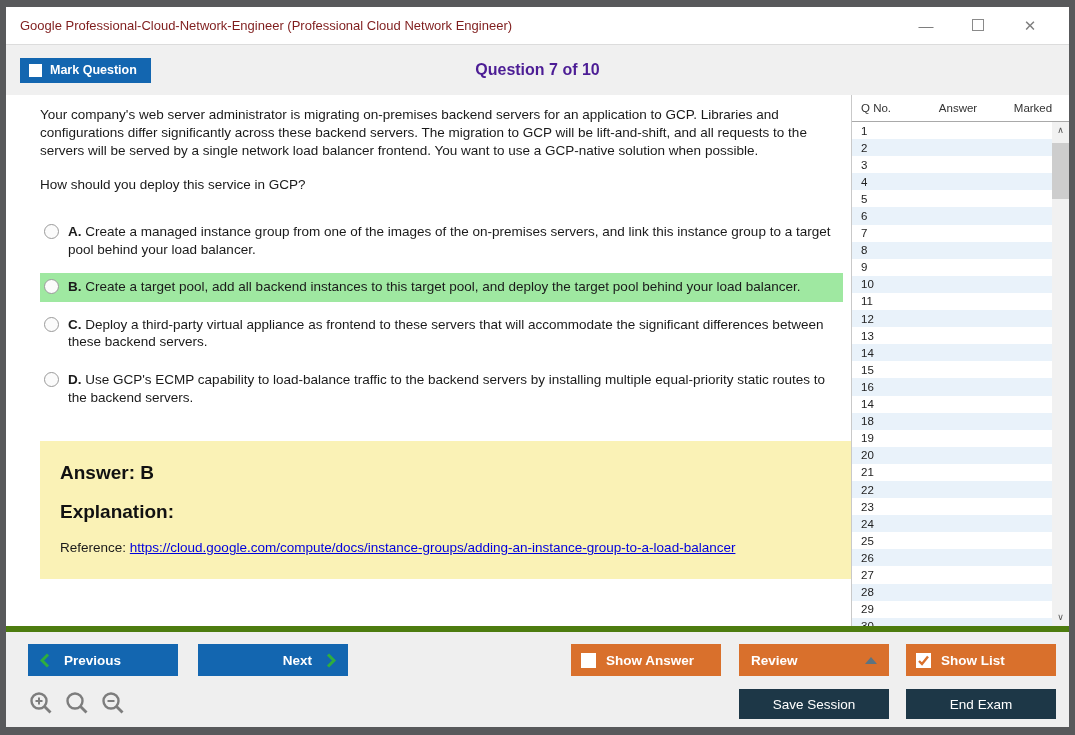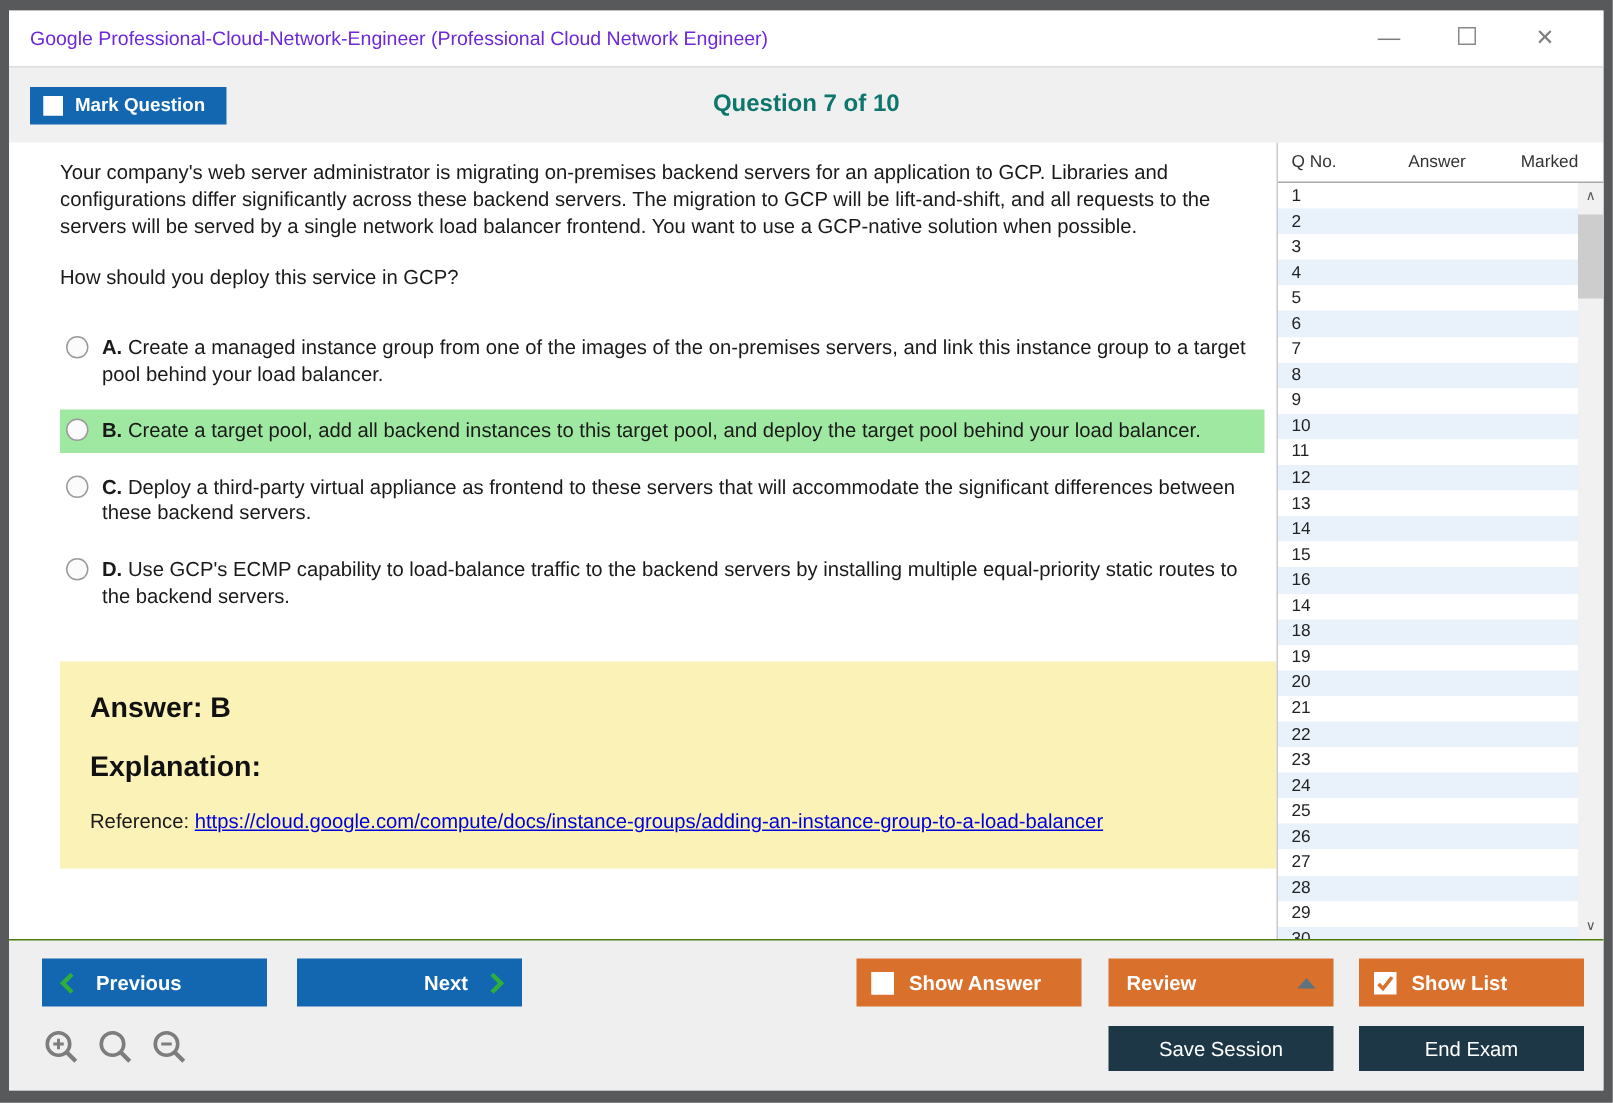--- a/index.html
+++ b/index.html
@@ -3,31 +3,31 @@
 <meta charset="utf-8">
 <style>
   * { margin:0; padding:0; box-sizing:border-box; }
   html,body { width:1075px; height:735px; }
   body { background:#58595b; font-family:"Liberation Sans", sans-serif; }
   .frame { position:absolute; inset:0; background:#58595b; padding:7px 6px 8px 6px; }
   .window { background:#ffffff; width:100%; height:100%; display:flex; flex-direction:column; overflow:hidden; }
 
   
   .titlebar { height:37px; background:#ffffff; display:flex; align-items:center; padding:0 14px; flex:0 0 auto; }
-  .titlebar .title { font-size:13px; color:#6d28d9; }
+  .titlebar .title { font-size:13px; color:#7f1d1d; }
   .win-controls { margin-left:auto; display:flex; align-items:center; gap:30px; padding-right:14px; }
   .win-btn { color:#7e7e7e; font-size:15px; width:22px; text-align:center; cursor:default; line-height:1; }
   .win-max-glyph { display:inline-block; width:12px; height:12px; border:1.5px solid #8a8a8a; }
 
   
   .headerstrip { height:51px; background:#f0f0f0; border-top:1px solid #dcdcdc; position:relative; display:flex; align-items:center; flex:0 0 auto; }
   .mark-btn { margin-left:14px; background:#1366b0; color:#fff; font-weight:bold; font-size:12.5px;
               height:25px; padding:0 14px 0 9px; display:flex; align-items:center; gap:8px; border:none; cursor:pointer; }
   .cb { display:inline-block; width:13px; height:13px; background:#fff; border:1px solid #fff; flex:0 0 auto; position:relative; }
-  .qcounter { position:absolute; left:0; right:0; text-align:center; font-size:16px; font-weight:bold; color:#0f766e; pointer-events:none; }
+  .qcounter { position:absolute; left:0; right:0; text-align:center; font-size:16px; font-weight:bold; color:#4c1d95; pointer-events:none; }
 
   
   .content { flex:1 1 auto; display:flex; min-height:0; }
   .main { flex:1 1 auto; padding:11px 8px 0 14px; overflow:hidden;margin-left:20px; }
   .qtext { font-size:13.5px; color:#1a1a1a; line-height:1.32; margin-bottom:17px; }
   .options { margin-top:24px; }
   .option { display:flex; align-items:flex-start; gap:9px; padding:5px 6px 6px 4px; margin-bottom:9px; cursor:pointer; }
   .option.highlight { background:#9fe8a1; }
   .radio { width:15px; height:15px; border-radius:50%; border:1px solid #9a9a9a; background:#fbfbfb; flex:0 0 auto; margin-top:1px; }
   .opt-text { font-size:13.5px; color:#1a1a1a; line-height:1.3; }
@@ -49,21 +49,21 @@
   .qlist { flex:1 1 auto; overflow:hidden; }
   .qrow { height:17.1px; display:flex; align-items:center; padding-left:9px; font-size:11.5px; color:#222; background:#fff; cursor:pointer; }
   .qrow.alt { background:#e9f2fa; }
   .side-scroll { flex:0 0 17px; background:#f1f1f1; position:relative; }
   .scroll-arrow { position:absolute; left:0; width:17px; height:17px; text-align:center; font-size:9px; color:#555; line-height:17px; cursor:pointer; }
   .scroll-arrow.up { top:0; }
   .scroll-arrow.down { bottom:0; }
   .scroll-thumb { position:absolute; left:0; top:21px; width:17px; height:56px; background:#cdcdcd; cursor:pointer; }
 
   
-  .bottombar { flex:0 0 101px; background:#efefef; border-top:1px solid #4d7c0f; position:relative; }
+  .bottombar { flex:0 0 101px; background:#efefef; border-top:6px solid #4d7c0f; position:relative; }
   .btn { position:absolute; height:32px; width:150px; border:none; color:#fff; font-weight:bold; font-size:13.5px;
          display:flex; align-items:center; cursor:pointer; font-family:"Liberation Sans", sans-serif; }
   .btn-blue { background:#1366b0; }
   .btn-orange { background:#d9702c; }
   .btn-navy { background:#1d3747; height:30px; font-weight:normal; font-size:13.5px; justify-content:center; }
   .chev { flex:0 0 auto; display:block; }
   #btn-previous { left:22px; top:12px; padding:0 12px; gap:14px; }
   #btn-next { left:192px; top:12px; padding:0 12px; justify-content:flex-end; gap:14px; }
   #btn-show-answer { left:565px; top:12px; padding:0 10px; gap:10px; }
   #btn-review { left:733px; top:12px; padding:0 12px; }

